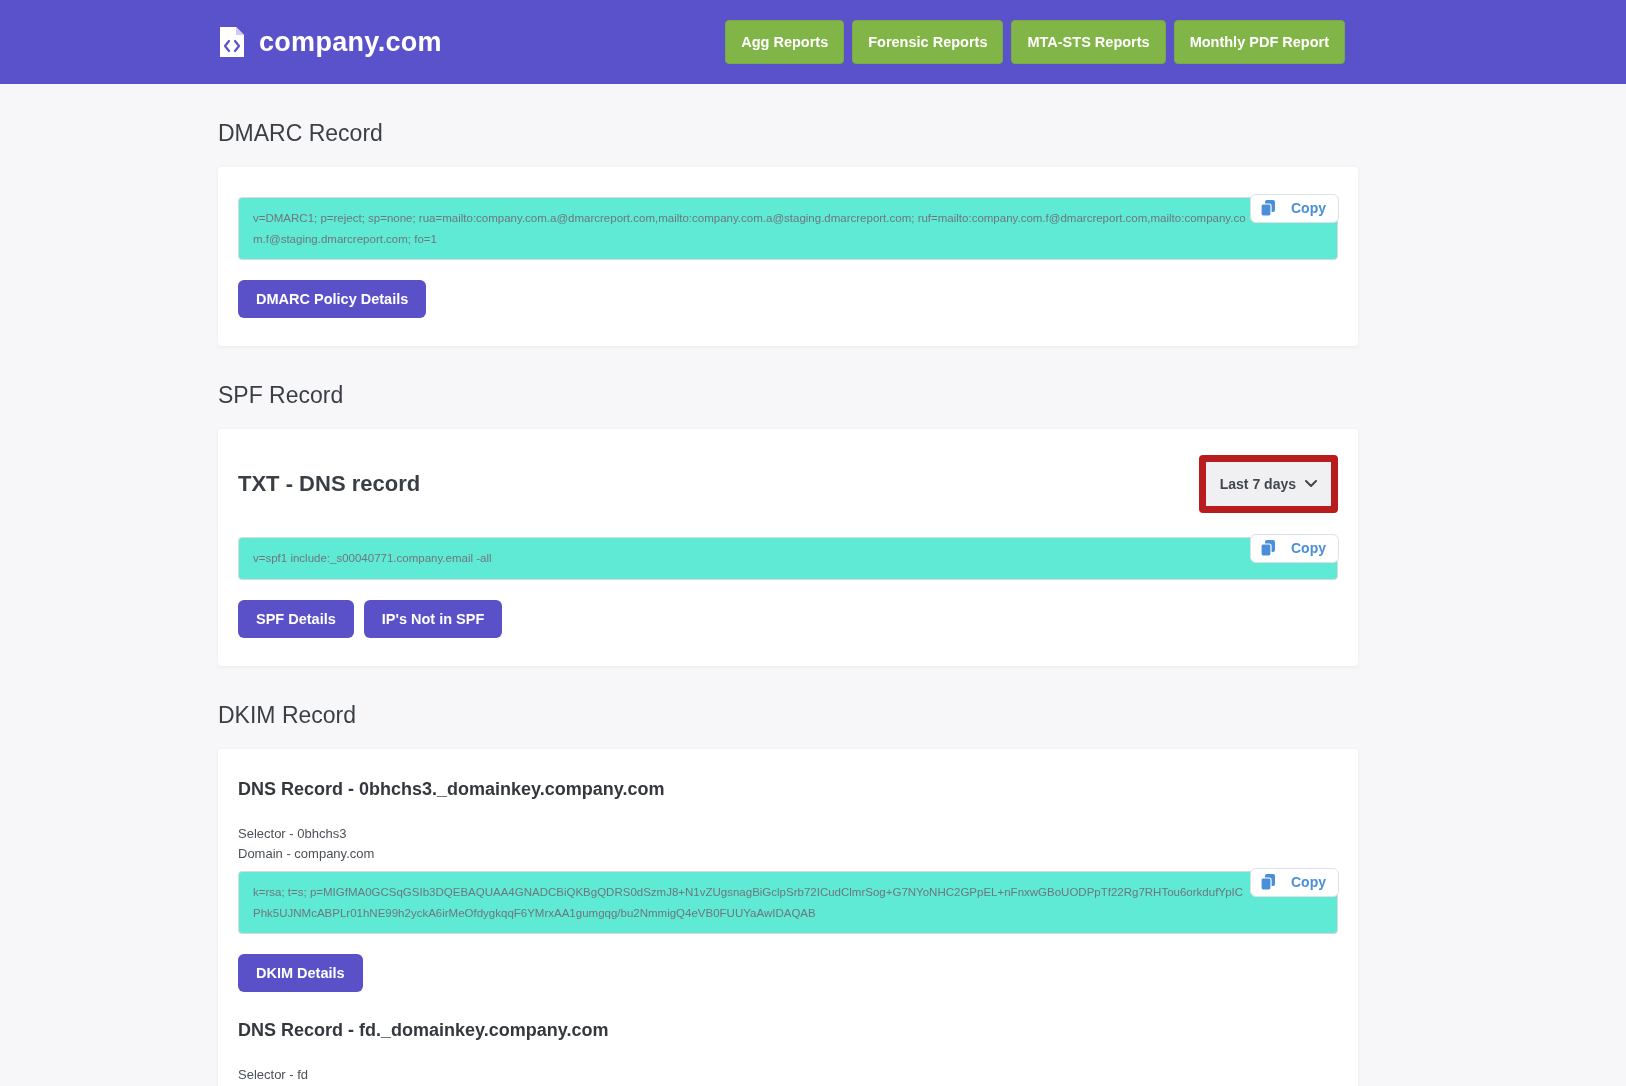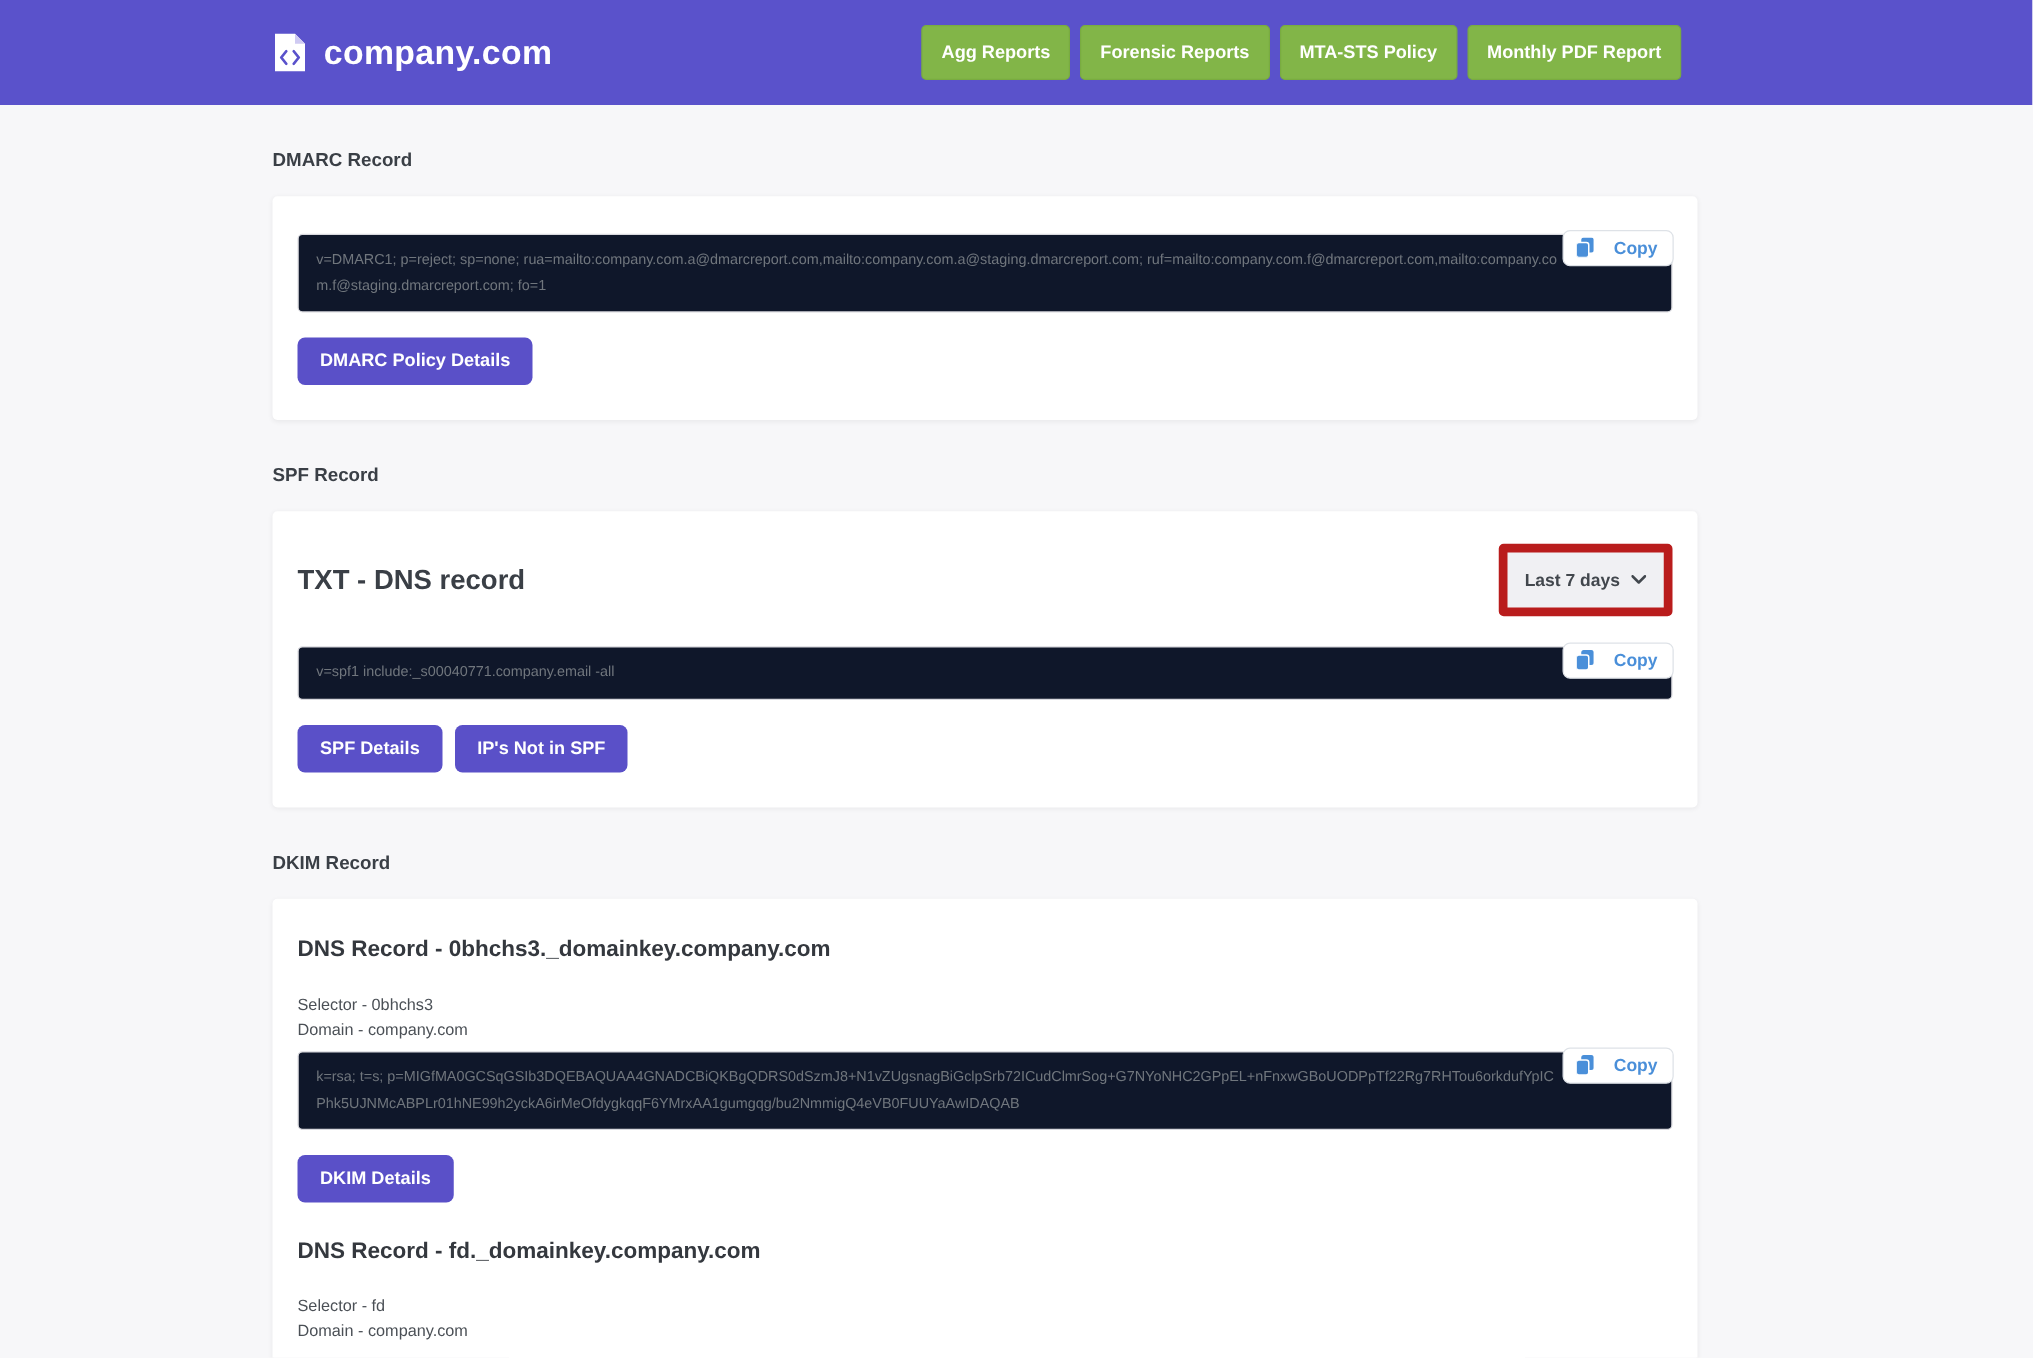--- a/index.html
+++ b/index.html
@@ -37,35 +37,35 @@
     font-size: 14.5px;
     font-weight: 700;
     padding: 13px 15px;
     border-radius: 4px;
     cursor: pointer;
     white-space: nowrap;
   }
   
   .container { width: 1140px; margin-left: 218px; }
   .section-title {
-    font-size: 15px;
-    font-weight: 700;
+    font-size: 23px;
+    font-weight: 400;
     color: #3a3f46;
     margin: 36px 0 20px 0;
   }
   .card {
     background: #ffffff;
     border-radius: 4px;
     box-shadow: 0 1px 4px rgba(0,0,0,.06);
     padding: 30px 20px 28px 20px;
   }
   
   .record-wrap { position: relative; }
   .record-box {
-    background: #0f172a;
+    background: #5eead4;
     border: 1px solid #d9d9de;
     border-radius: 4px;
     padding: 10px 90px 10px 14px;
     font-size: 11.5px;
     line-height: 1.8;
     color: #70767d;
     word-break: break-all;
     min-height: 36px;
   }
   .copy-btn {
@@ -140,21 +140,21 @@
         <path d="M18 2 l8 8 h-8 z" fill="#cfcaf2"></path>
         <path d="M11 16 l-4 5 l4 5" stroke="#5a52cb" stroke-width="2.2" fill="none" stroke-linecap="round" stroke-linejoin="round"></path>
         <path d="M17 16 l4 5 l-4 5" stroke="#5a52cb" stroke-width="2.2" fill="none" stroke-linecap="round" stroke-linejoin="round"></path>
       </svg>
     </span>
     <span>company.com</span>
   </div>
   <div class="nav">
     <button class="nav-btn">Agg Reports</button>
     <button class="nav-btn">Forensic Reports</button>
-    <button class="nav-btn">MTA-STS Policy</button>
+    <button class="nav-btn">MTA-STS Reports</button>
     <button class="nav-btn">Monthly PDF Report</button>
   </div>
 </div>
 
 <div class="container">
 
   <div class="section-title">DMARC Record</div>
   <div class="card">
     <div class="record-wrap">
       <div class="record-box">v=DMARC1; p=reject; sp=none; rua=mailto:company.com.a@dmarcreport.com,mailto:company.com.a@staging.dmarcreport.com; ruf=mailto:company.com.f@dmarcreport.com,mailto:company.com.f@staging.dmarcreport.com; fo=1</div>

